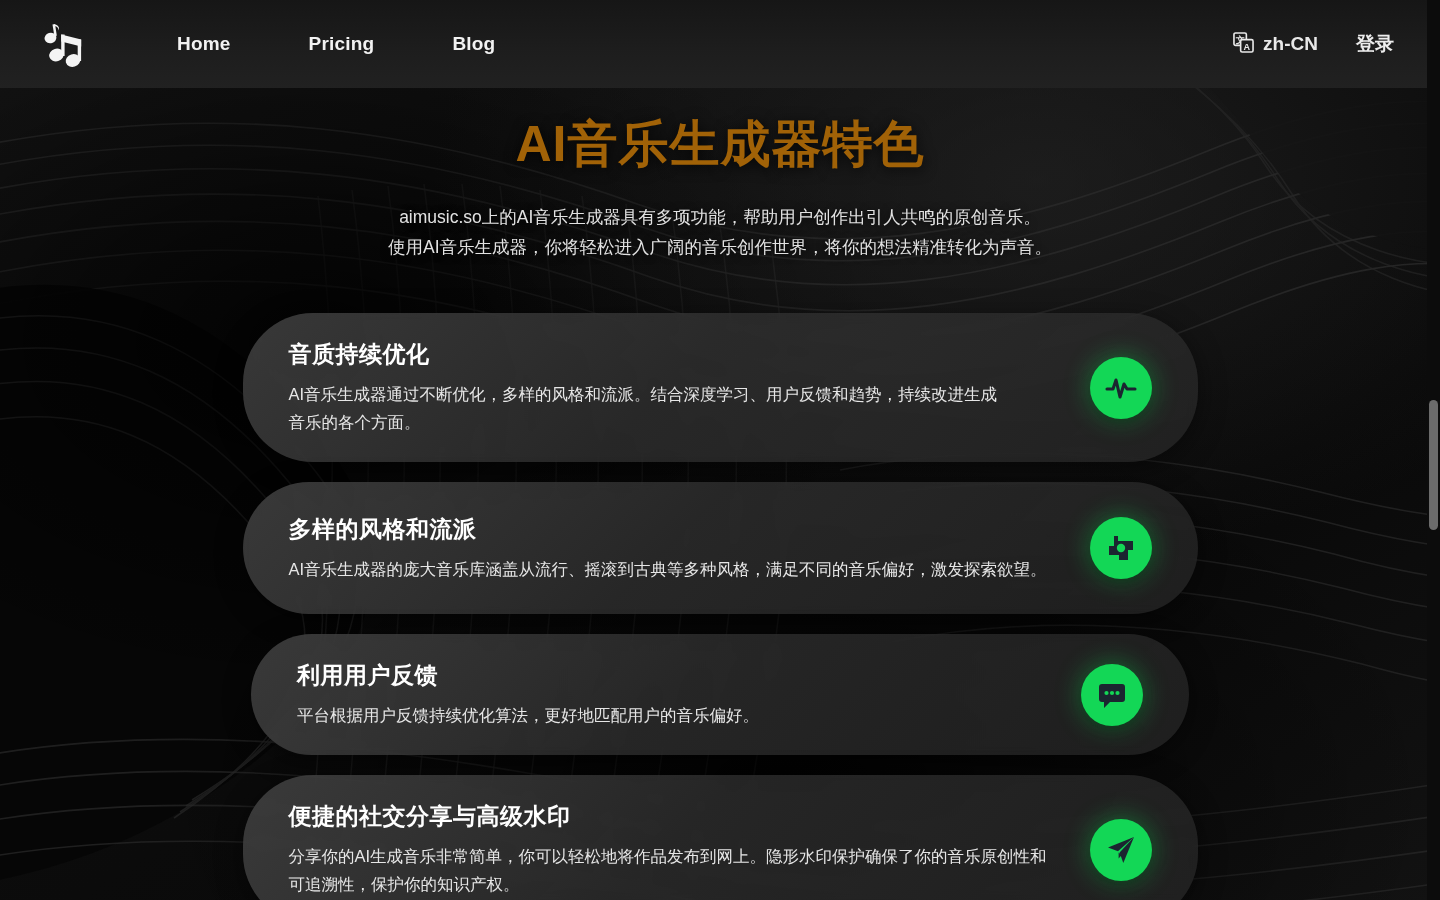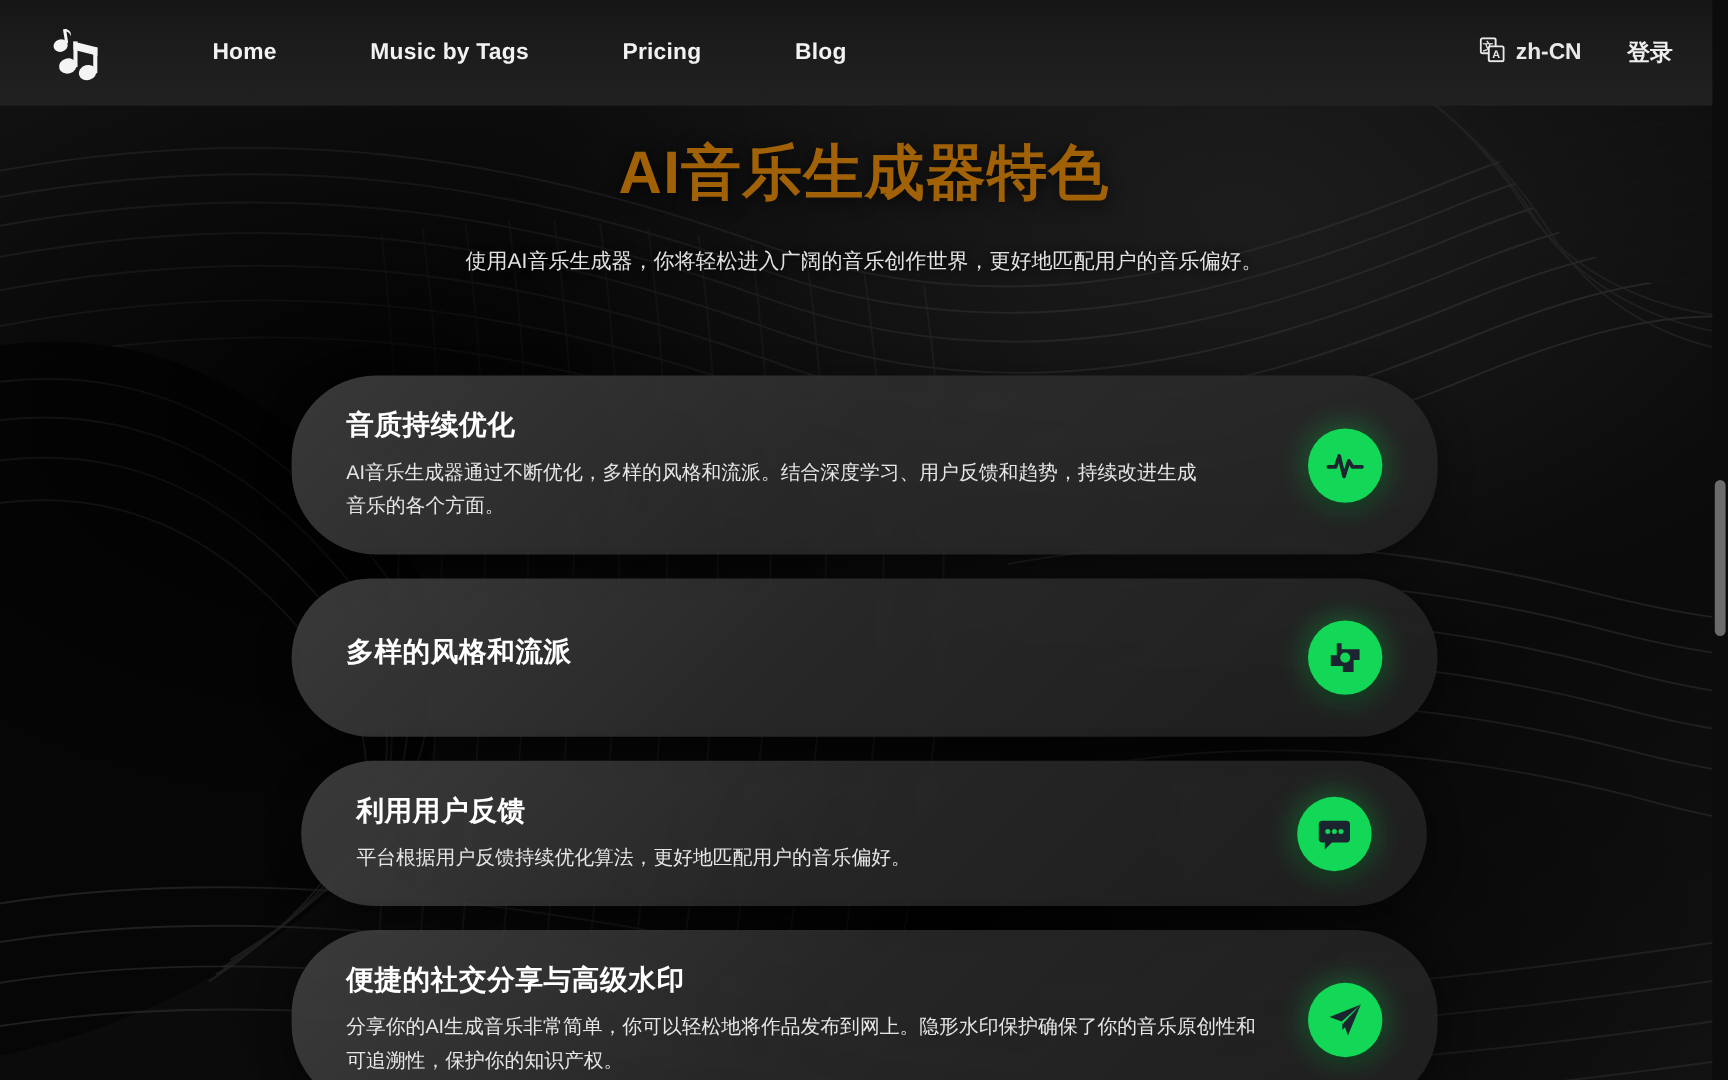--- a/index.html
+++ b/index.html
@@ -187,21 +187,20 @@
       <ellipse cx="19.5" cy="37" rx="7.4" ry="6.3" fill="#f4f4f4" transform="rotate(-16 19.5 37)"></ellipse>
       <ellipse cx="36" cy="42.5" rx="7.4" ry="6.3" fill="#f4f4f4" transform="rotate(-16 36 42.5)"></ellipse>
       <rect x="24.2" y="16.5" width="3.4" height="21.5" fill="#f4f4f4"></rect>
       <rect x="40.7" y="21.5" width="3.4" height="21.5" fill="#f4f4f4"></rect>
       <path d="M24.2,16.6 L44.2,21.6 L44.2,28.4 L24.2,23.4 Z" fill="#f4f4f4"></path>
     </svg>
   </div>
 
   <nav id="nav">
     <a class="nav-link">Home</a>
-    <a class="nav-link">Music by Tags</a>
     <a class="nav-link">Pricing</a>
     <a class="nav-link">Blog</a>
   </nav>
 
   <div id="header-right">
     <div id="lang-switch">
       <span>
         <svg width="21" height="21" viewBox="0 0 22 22" aria-hidden="true">
           <rect x="1" y="1" width="13" height="13" rx="1.6" fill="none" stroke="#e9e9e9" stroke-width="1.7"></rect>
           <text x="7.5" y="11.4" font-size="9.5" font-family="Liberation Sans, sans-serif" font-weight="bold" fill="#e9e9e9" text-anchor="middle">文</text>
@@ -211,41 +210,43 @@
       </span>
       <span id="lang-label">zh-CN</span>
     </div>
     <div id="login-btn">登录</div>
   </div>
 </div>
 
 <section id="hero">
   <h1 id="hero-title">AI音乐生成器特色</h1>
   <div id="hero-subs">
-    <div class="hero-sub">使用AI音乐生成器，你将轻松进入广阔的音乐创作世界，更好地匹配用户的音乐偏好。</div>
+    <div class="hero-sub">aimusic.so上的AI音乐生成器具有多项功能，帮助用户创作出引人共鸣的原创音乐。</div>
+    <div class="hero-sub">使用AI音乐生成器，你将轻松进入广阔的音乐创作世界，将你的想法精准转化为声音。</div>
   </div>
 </section>
 
 <section id="features">
 
   <div class="card" id="card-0">
     <div class="card-text">
       <div class="card-title">音质持续优化</div>
       <div class="card-desc">AI音乐生成器通过不断优化，多样的风格和流派。结合深度学习、用户反馈和趋势，持续改进生成音乐的各个方面。</div>
     </div>
     <div class="card-icon">
       <svg width="34" height="34" viewBox="0 0 34 34" aria-hidden="true">
         <path d="M3,18 L9,18 L12,9 L16,26 L20,13 L23,18 L31,18" fill="none" stroke="#1b2530" stroke-width="3.1" stroke-linecap="round" stroke-linejoin="round"></path>
       </svg>
     </div>
   </div>
 
   <div class="card" id="card-1">
     <div class="card-text">
       <div class="card-title">多样的风格和流派</div>
+      <div class="card-desc">AI音乐生成器的庞大音乐库涵盖从流行、摇滚到古典等多种风格，满足不同的音乐偏好，激发探索欲望。</div>
     </div>
     <div class="card-icon">
       <svg width="32" height="32" viewBox="0 0 32 32" aria-hidden="true">
         <path d="M4,4 L13,4 L13,9 L28,9 L28,18 L23,18 L23,28 L14,28 L14,23 L4,23 L4,14 L9,14 L9,4 Z" fill="#1b2530"></path>
         <circle cx="16" cy="16" r="4.2" fill="#13d756"></circle>
       </svg>
     </div>
   </div>
 
   <div class="card" id="card-2">

